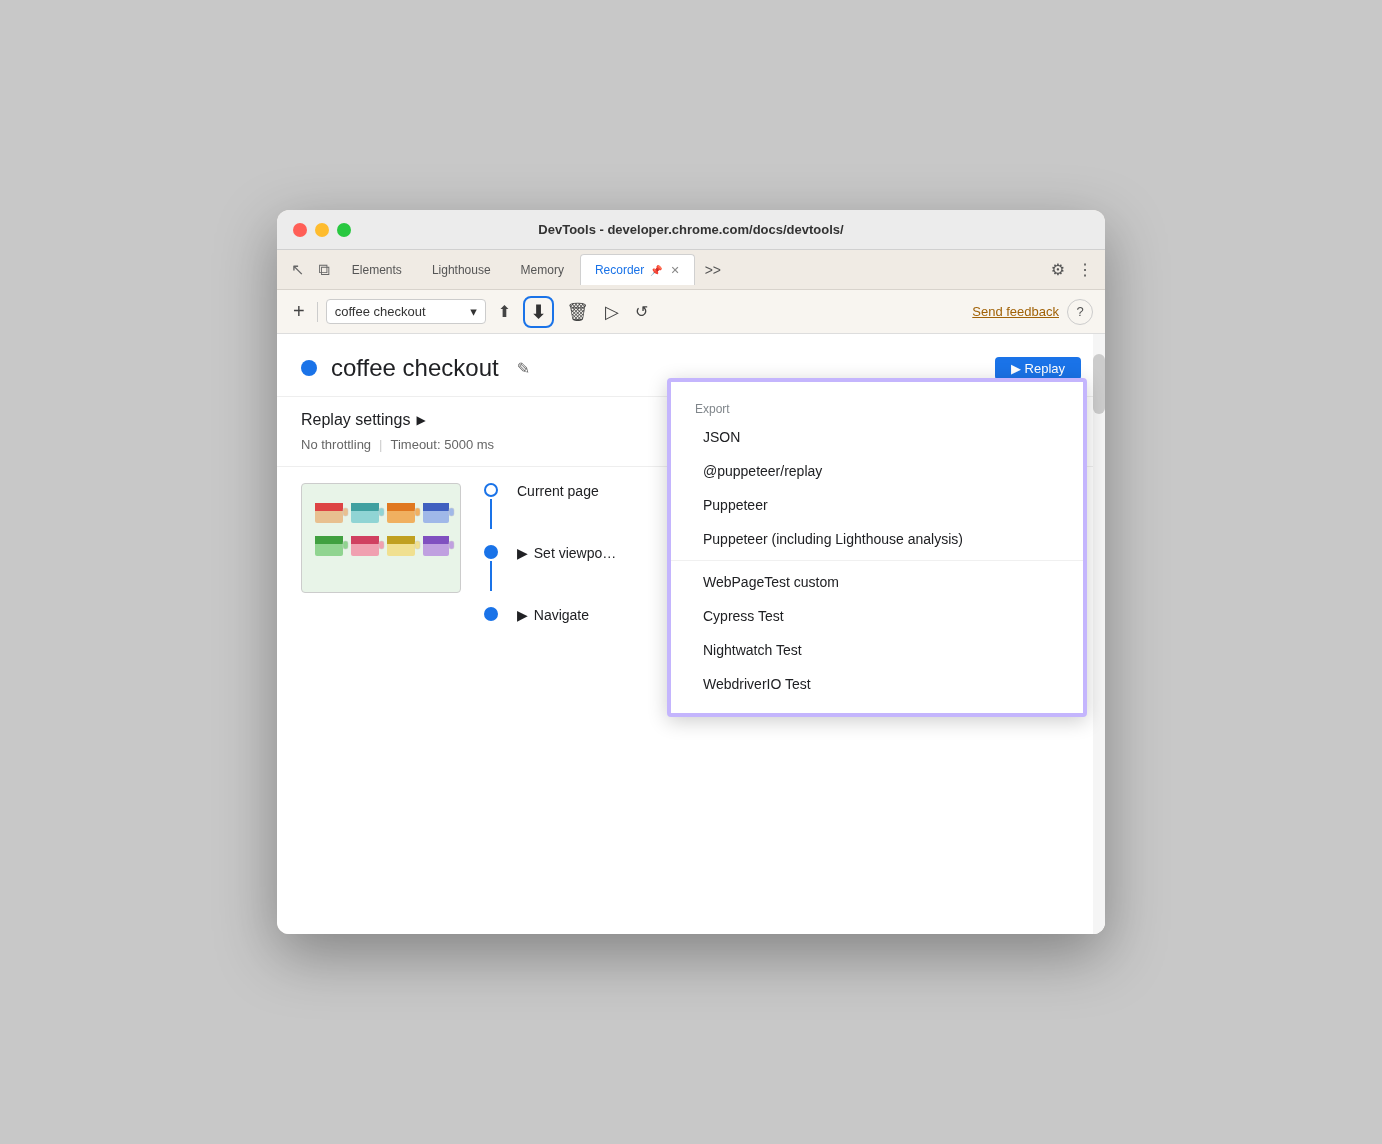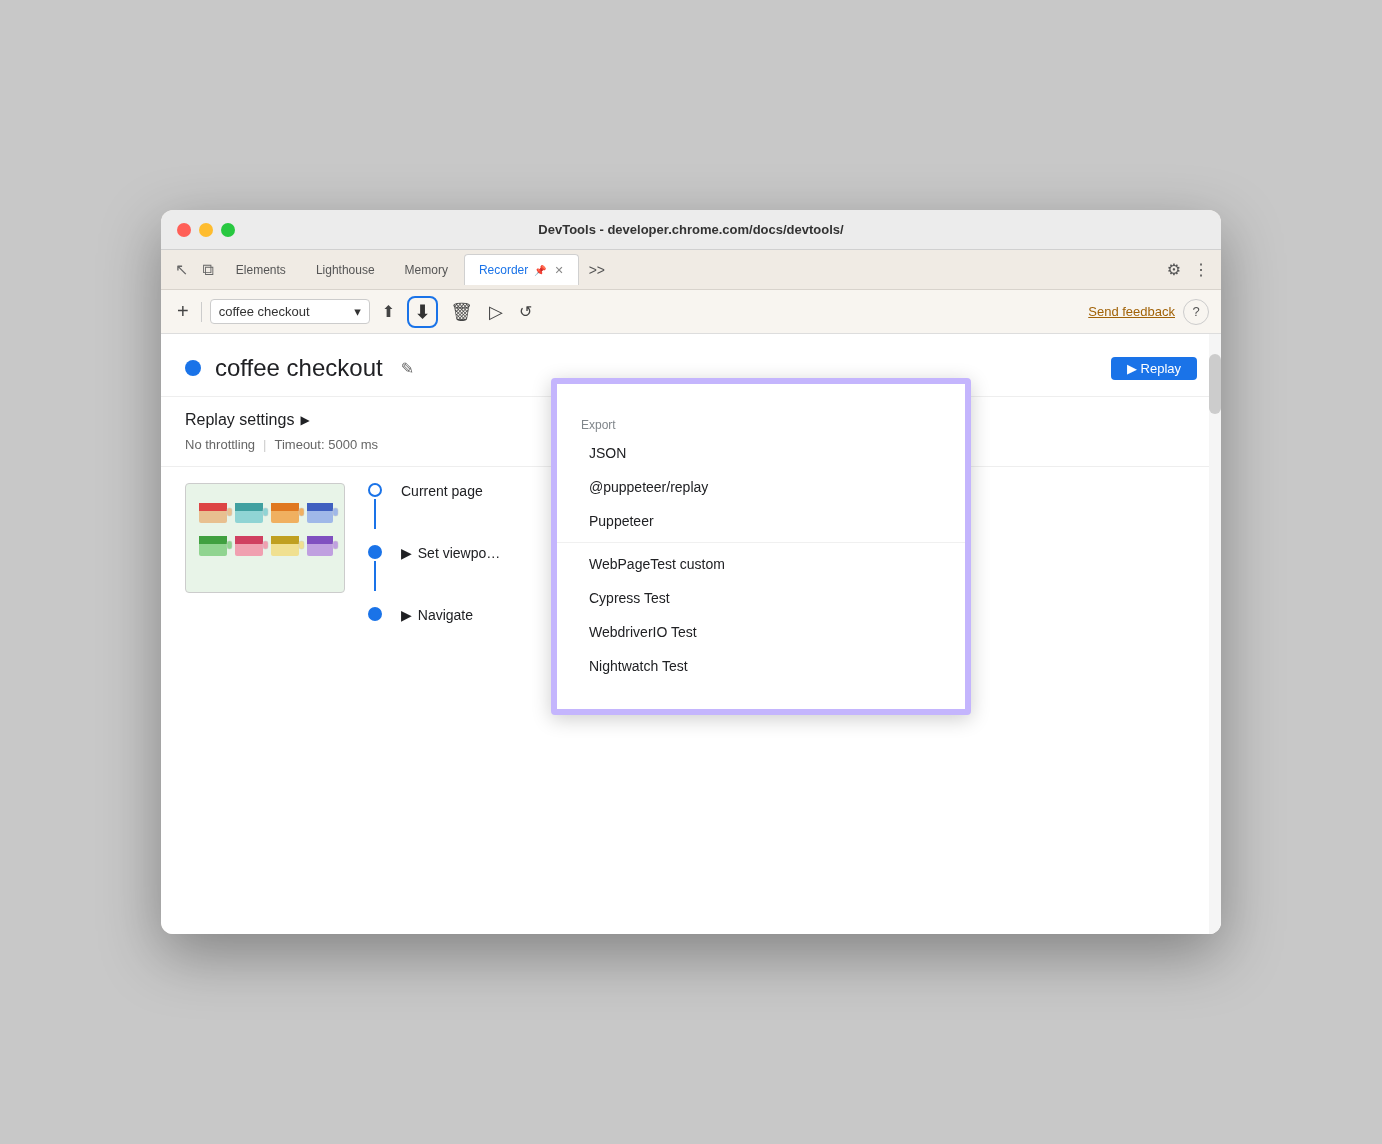--- a/index.html
+++ b/index.html
@@ -6,21 +6,21 @@
     body {
       background: #c8c8c8;
       display: flex;
       justify-content: center;
       align-items: center;
       min-height: 100vh;
       font-family: -apple-system, BlinkMacSystemFont, 'Segoe UI', sans-serif;
     }
 
     .window {
-      width: 1060px;
+      width: 828px;
       background: #f5f0eb;
       border-radius: 12px;
       box-shadow: 0 20px 60px rgba(0,0,0,0.35);
       overflow: hidden;
     }
 
     
     .title-bar {
       background: #ececec;
       border-bottom: 1px solid #d0d0d0;
@@ -327,23 +327,23 @@
 
     
     .dropdown-overlay {
       position: absolute;
       top: 44px;
       left: 390px;
       width: 420px;
       background: #fff;
       border-radius: 4px;
       box-shadow: 0 4px 20px rgba(0,0,0,0.2);
-      border: 6px solid #c4b5fd;
+      border: 4px solid #c4b5fd;
       z-index: 100;
-      padding: 26px 0;
+      padding: 12px 0;
     }
     .dropdown-section-label {
       padding: 8px 24px 4px 24px;
       font-size: 12px;
       color: #80868b;
       font-weight: 500;
     }
     .dropdown-item {
       padding: 9px 24px 9px 32px;
       font-size: 14px;
@@ -559,25 +559,26 @@
           </div>
         </div>
       </div>
     </div>
 
     <div class="dropdown-overlay">
       <div class="dropdown-section-label">Export</div>
       <div class="dropdown-item">JSON</div>
       <div class="dropdown-item">@puppeteer/replay</div>
       <div class="dropdown-item">Puppeteer</div>
+      <div class="dropdown-item">Puppeteer (including Lighthouse analysis)</div>
       <div class="dropdown-separator"></div>
       <div class="dropdown-item">WebPageTest custom</div>
       <div class="dropdown-item">Cypress Test</div>
+      <div class="dropdown-item">Nightwatch Test</div>
       <div class="dropdown-item">WebdriverIO Test</div>
-      <div class="dropdown-item">Nightwatch Test</div>
     </div>
 
     <div class="scrollbar-track">
       <div class="scrollbar-thumb"></div>
     </div>
   </div>
 
 </div>
 
 </body></html>

